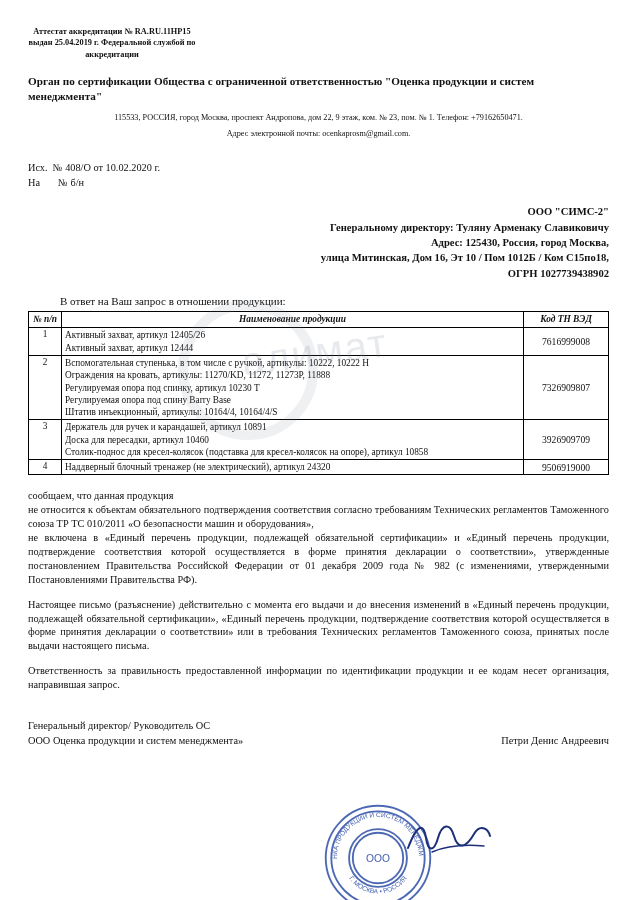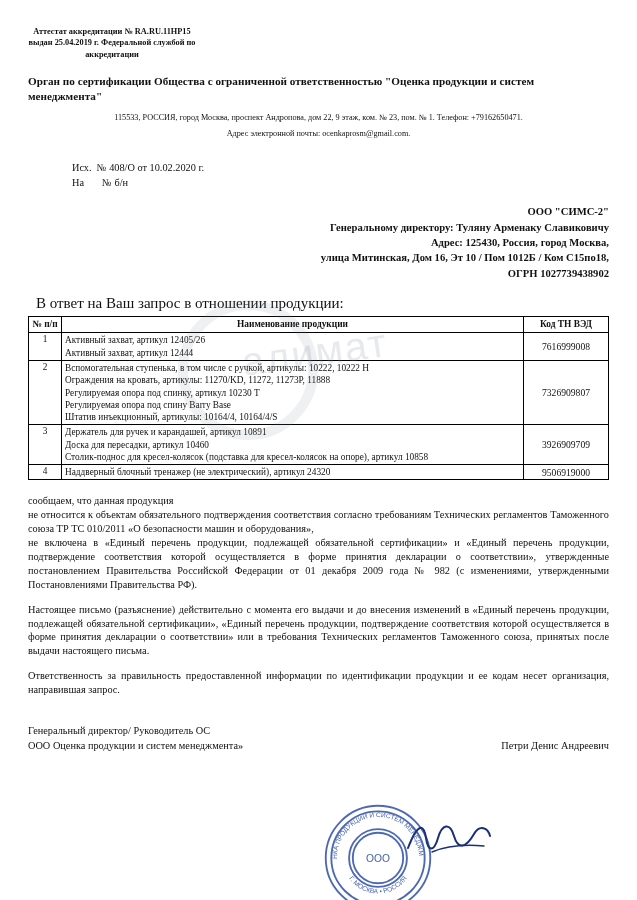--- a/index.html
+++ b/index.html
@@ -60,36 +60,37 @@
     line-height: 1.4;
     text-align: center;
   }
 
   
   .refs {
     margin-top: 20px;
     font-size: 10.3px;
     line-height: 1.5;
   }
-  .refs div { white-space: pre; margin-left: 44px; }
+  .refs div { white-space: pre; }
 
   
   .addressee {
     margin-top: 14px;
     text-align: right;
     font-size: 10.6px;
     font-weight: bold;
     line-height: 1.45;
   }
 
   
   .intro {
     margin-top: 14px;
-    font-size: 15px;
+    font-size: 11px;
     padding-left: 8px;
+    margin-left: 24px;
   }
 
   
   table.products {
     margin-top: 4px;
     width: 100%;
     border-collapse: collapse;
     font-size: 9.3px;
   }
   table.products th,
@@ -97,20 +98,21 @@
     border: 1px solid #000;
     padding: 1px 3px;
     vertical-align: top;
   }
   table.products th {
     text-align: center;
     font-weight: bold;
     font-size: 9.4px;
     line-height: 1.2;
     padding: 2px 3px;
+    font-style: italic;
   }
   .col-num { width: 26px; text-align: center; }
   .col-code { width: 78px; text-align: center; vertical-align: middle !important; }
   td.col-code { font-size: 9.6px; }
   .prod-line { line-height: 1.32; }
 
   
   .body-text {
     margin-top: 14px;
     font-size: 10.3px;

